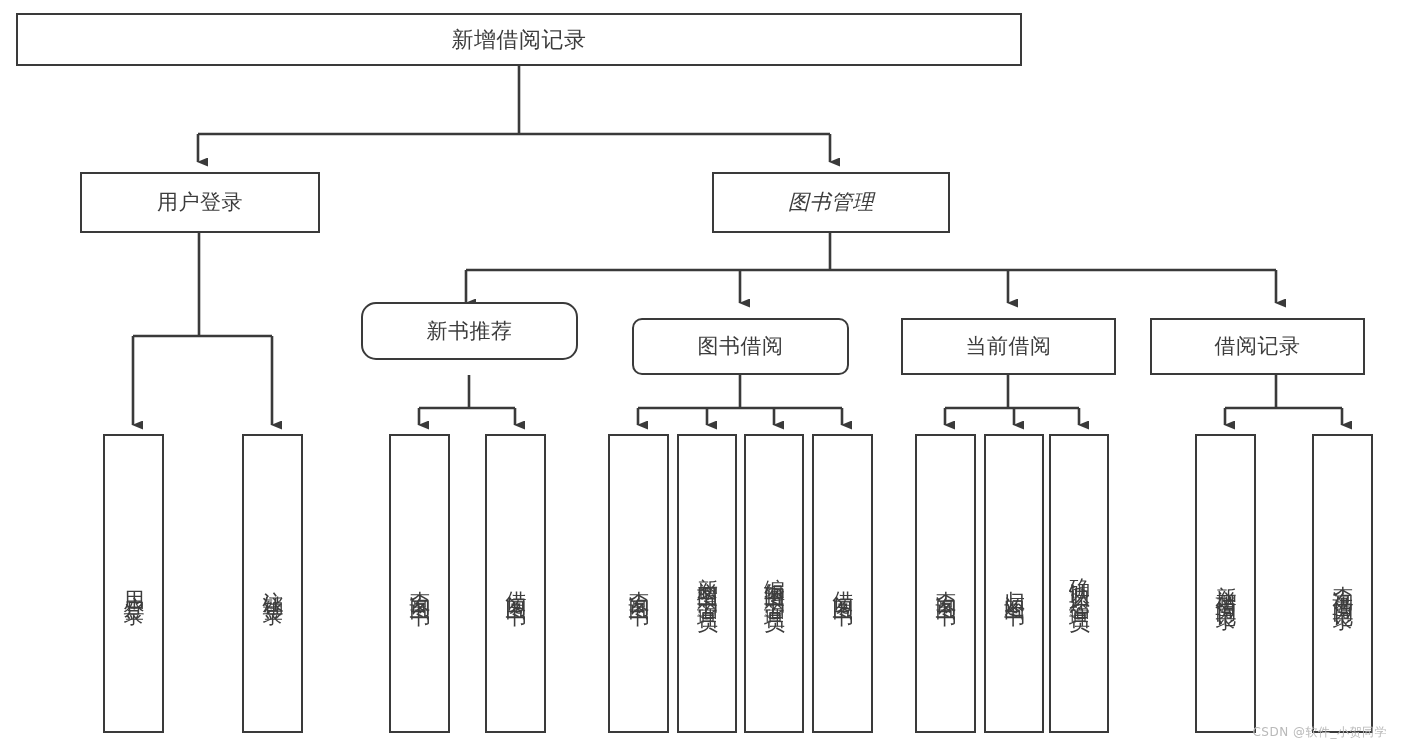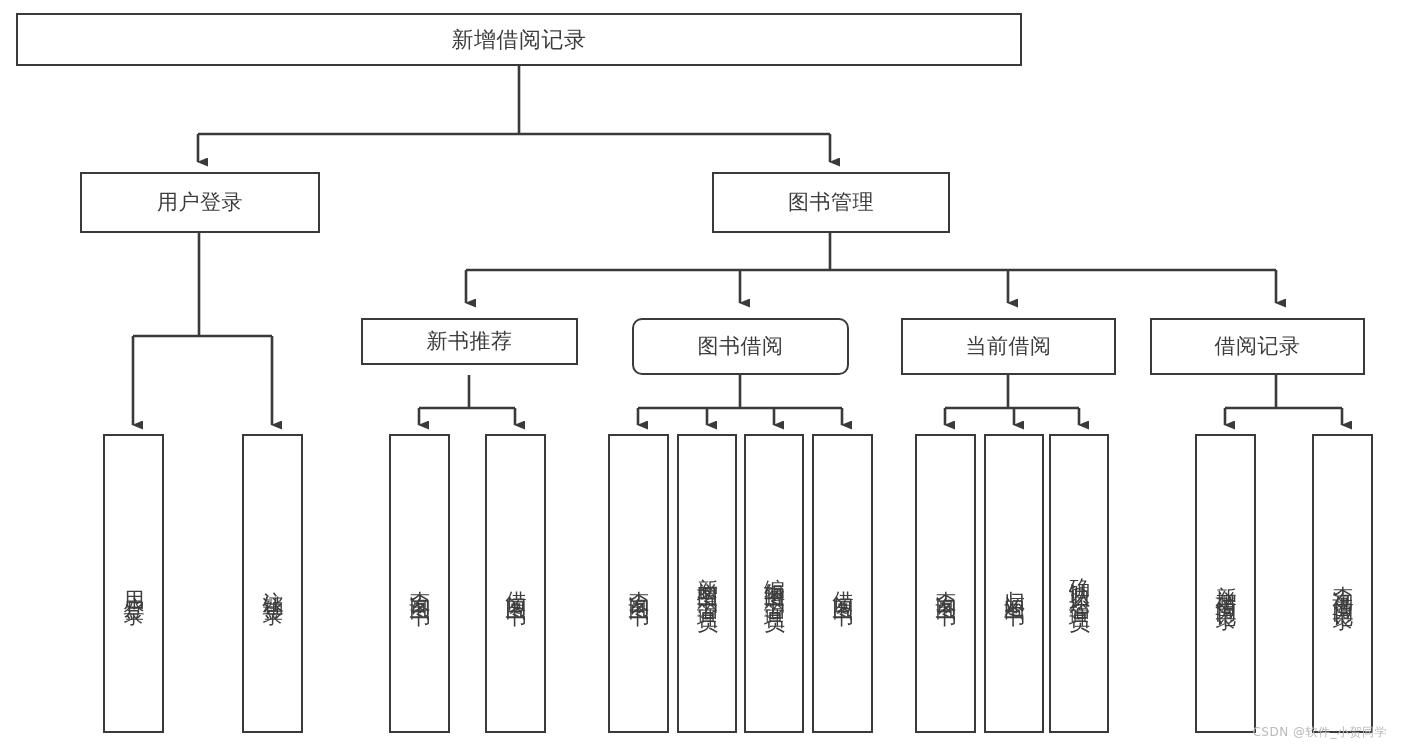--- a/index.html
+++ b/index.html
@@ -146,25 +146,25 @@
     </g>
   </svg>
 
   <div class="node horiz root" style="left:16px; top:13px; width:1006px; height:53px;">
     <span class="node-label">新增借阅记录</span>
   </div>
 
   <div class="node horiz" style="left:80px; top:172px; width:240px; height:61px;">
     <span class="node-label">用户登录</span>
   </div>
-  <div class="node horiz" style="left:712px; top:172px; width:238px; height:61px;">
+  <div class="node horiz" style="left:712px; top:172px; width:238px; height:61px;font-style:italic;">
     <span class="node-label">图书管理</span>
   </div>
 
-  <div class="node horiz" style="left:361px; top:318px; width:217px; height:47px;">
+  <div class="node horiz" style="left:361px; top:302px; width:217px; height:58px;border-radius:15px;">
     <span class="node-label">新书推荐</span>
   </div>
   <div class="node horiz" style="left:632px; top:318px; width:217px; height:57px;border-radius:10px;">
     <span class="node-label">图书借阅</span>
   </div>
   <div class="node horiz" style="left:901px; top:318px; width:215px; height:57px;">
     <span class="node-label">当前借阅</span>
   </div>
   <div class="node horiz" style="left:1138px; top:318px; width:215px; height:57px;margin-left:12px;">
     <span class="node-label">借阅记录</span>

